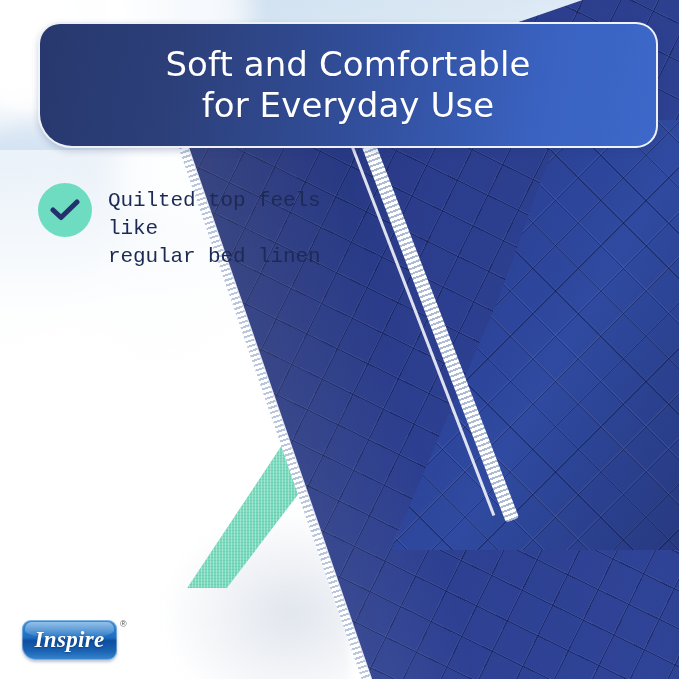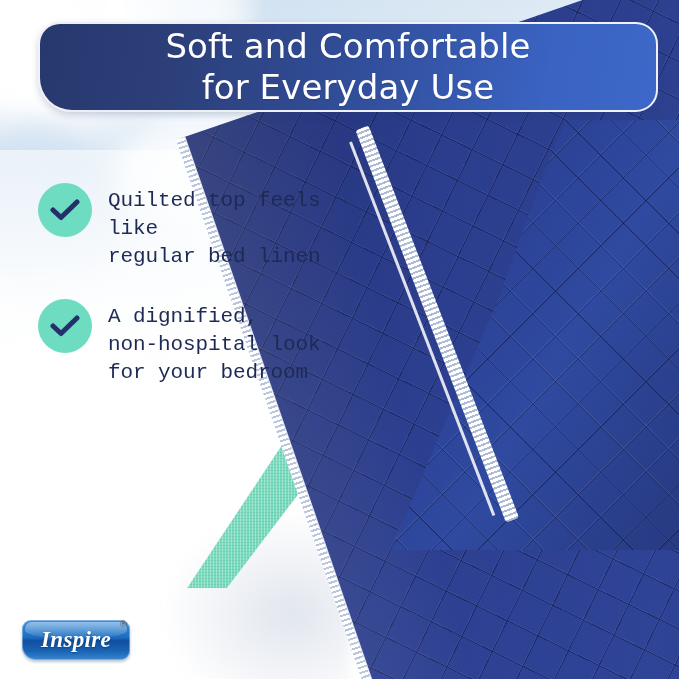--- a/index.html
+++ b/index.html
@@ -46,21 +46,21 @@
   .bg-blob.b4 { left: 120px; top: 140px; width: 140px; height: 70px;  background: rgba(255,255,255,0.7); border-radius: 14px; }
   .bg-blob.b5 { left: 250px; top: 150px; width: 220px; height: 80px;  background: rgba(255,255,255,0.65); border-radius: 14px; }
   .bg-blob.b6 { left: -20px; top: 330px; width: 170px; height: 150px; background: rgba(255,255,255,0.9); }
 
   
   .banner {
     position: absolute;
     left: 38px;
     top: 22px;
     width: 620px;
-    height: 90px;
+    height: 126px;
     border-radius: 22px 22px 22px 34px;
     background: linear-gradient(100deg, #27386e 0%, #2c3f79 22%, #32509e 55%, #3a63c2 82%, #3d68c9 100%);
     box-shadow: 0 3px 7px rgba(40,60,110,0.22);
     border: 2px solid rgba(255,255,255,0.92);
     box-sizing: border-box;
     display: flex;
     align-items: center;
     justify-content: center;
   }
   .banner-title {
@@ -237,21 +237,21 @@
     height: 190px;
     background: radial-gradient(ellipse at 70% 60%, rgba(120,140,175,0.22) 0%, rgba(255,255,255,0) 65%);
     filter: blur(5px);
   }
 
   
   .logo {
     position: absolute;
     left: 22px;
     top: 620px;
-    width: 108px;
+    width: 95px;
     height: 40px;
     border-radius: 9px 9px 9px 14px;
     background: linear-gradient(180deg, #3c8fd8 0%, #1c6cc0 44%, #0f4f9e 52%, #1a64b4 78%, #3a87d1 100%);
     box-shadow: 0 2px 3px rgba(60,90,130,0.35), inset 0 0 0 1px rgba(255,255,255,0.35);
     display: flex;
     align-items: center;
     justify-content: center;
     overflow: hidden;
     text-align: right;
   }
@@ -319,30 +319,20 @@
     <div class="bullet">
       <div class="check-circle">
         <svg width="30" height="24" viewBox="0 0 30 24" aria-hidden="true">
           <path d="M3 12 L11 19.5 L27 4" fill="none" stroke="#23306b" stroke-width="5" stroke-linecap="round" stroke-linejoin="round"></path>
         </svg>
       </div>
       <div class="bullet-text">Quilted top feels like
 regular bed linen</div>
     </div>
 
-    <div class="bullet">
-      <div class="check-circle">
-        <svg width="30" height="24" viewBox="0 0 30 24" aria-hidden="true">
-          <path d="M3 12 L11 19.5 L27 4" fill="none" stroke="#23306b" stroke-width="5" stroke-linecap="round" stroke-linejoin="round"></path>
-        </svg>
-      </div>
-      <div class="bullet-text">A dignified,
-non-hospital look
-for your bedroom</div>
-    </div>
 
   </div>
 
   <div class="logo">
     <span class="logo-text">Inspire</span>
   </div>
   <span class="logo-tm">®</span>
 
 </div>
 

